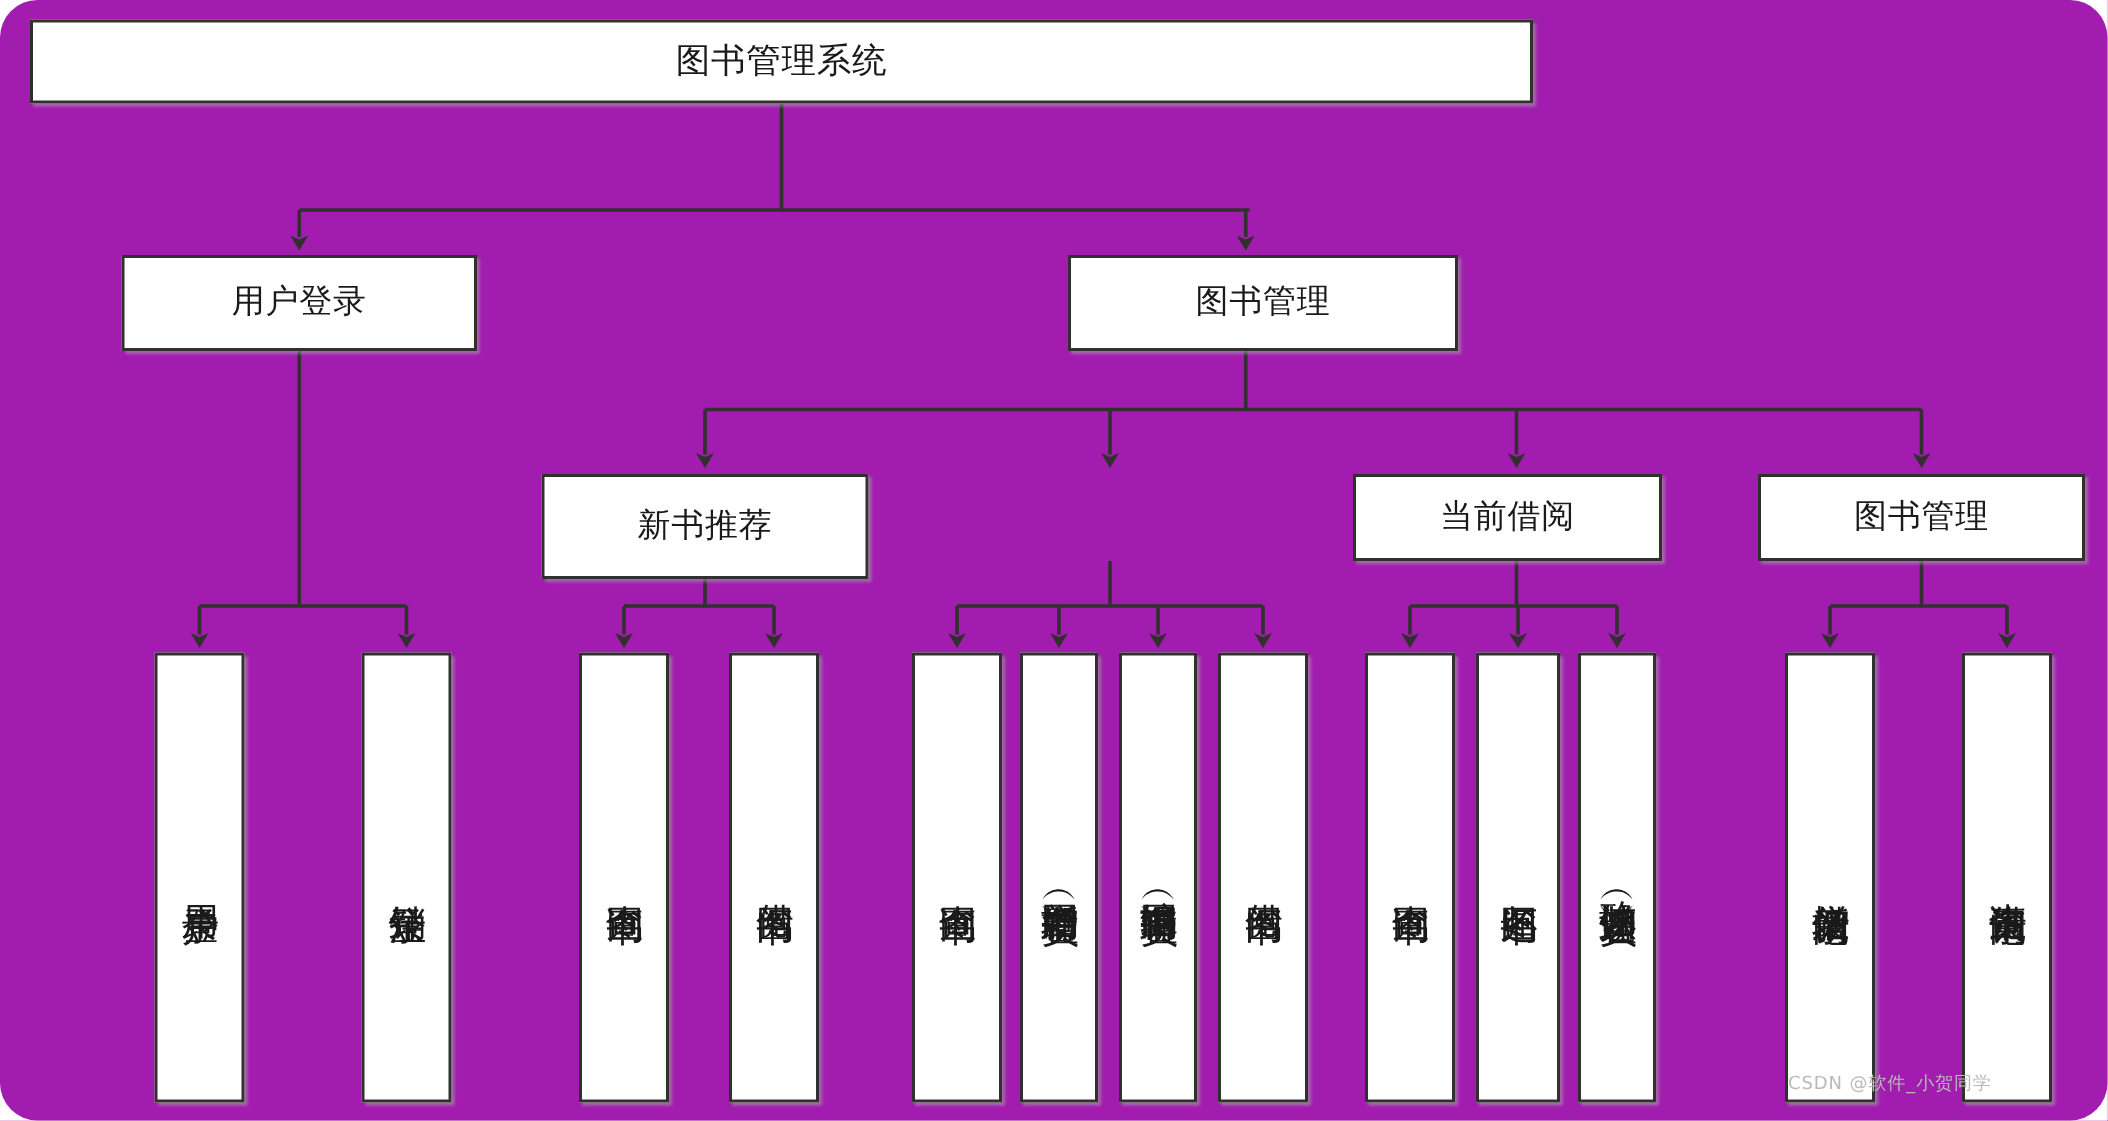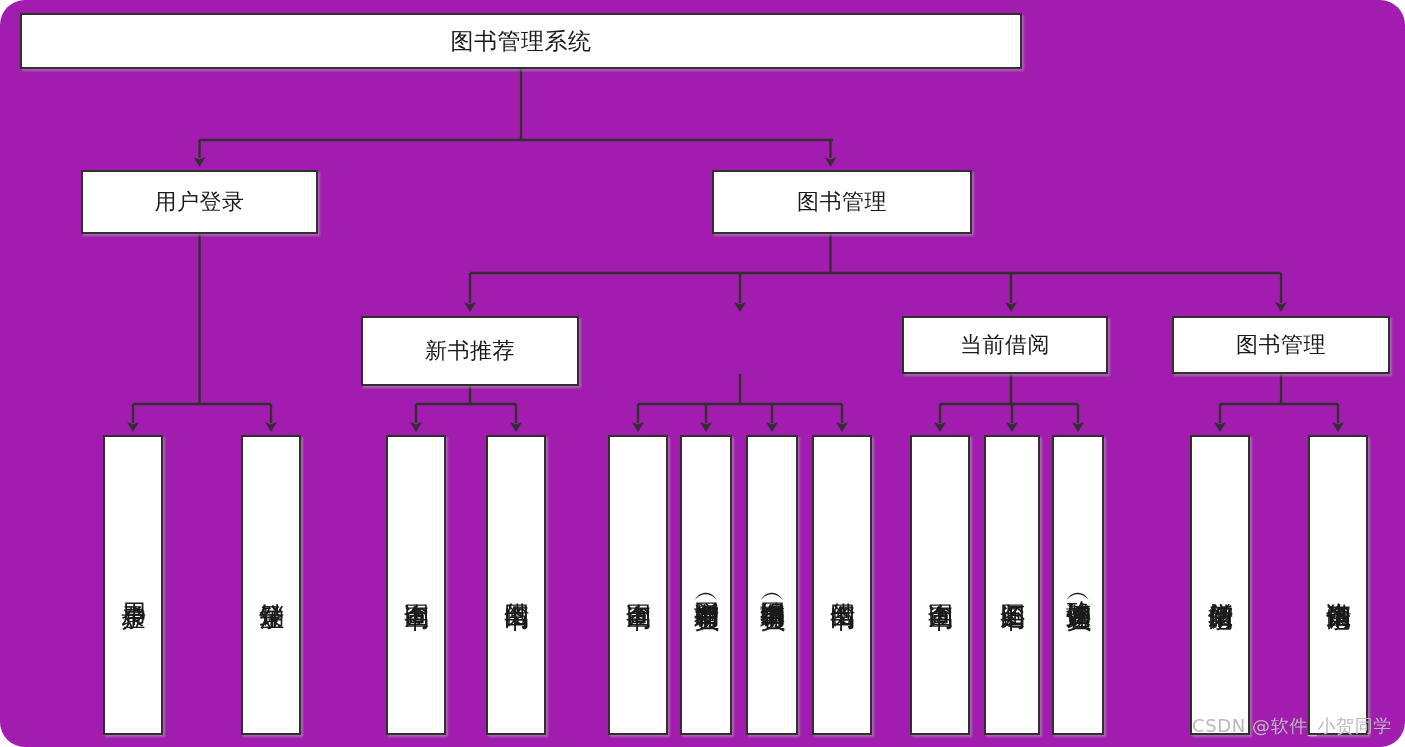--- a/index.html
+++ b/index.html
@@ -50,21 +50,21 @@
     writing-mode: vertical-rl;
     text-orientation: upright;
     font-size: 25px;
     line-height: 1.05;
     letter-spacing: 1px;
   }
   .node.root .label { font-size: 23px; }
   .watermark {
     position: absolute;
     color: #b9b9b9;
-    font-size: 18px;
+    font-size: 12px;
     white-space: nowrap;
     letter-spacing: 0.6px;
   }
 </style>
 </head>
 <body>
 
 <div id="diagram-root">
 
   <svg class="edges" viewBox="0 0 1405 747" xmlns="http://www.w3.org/2000/svg">

